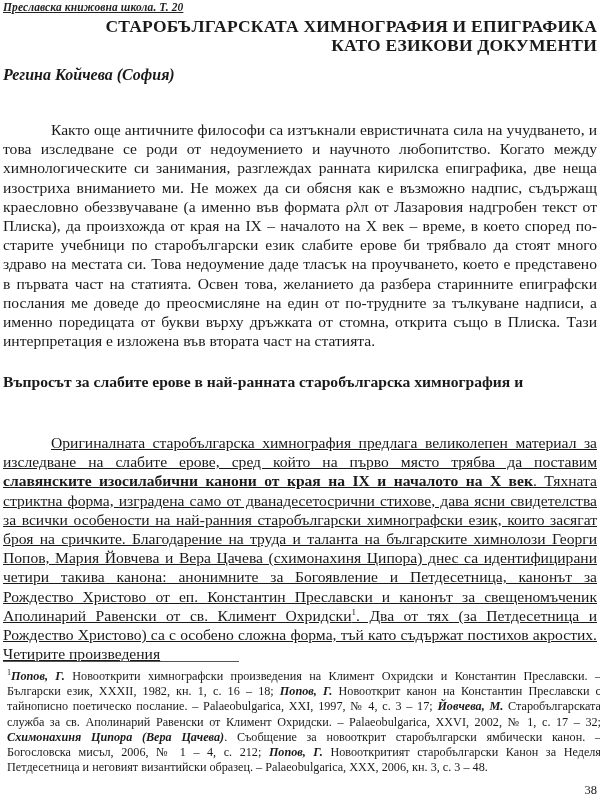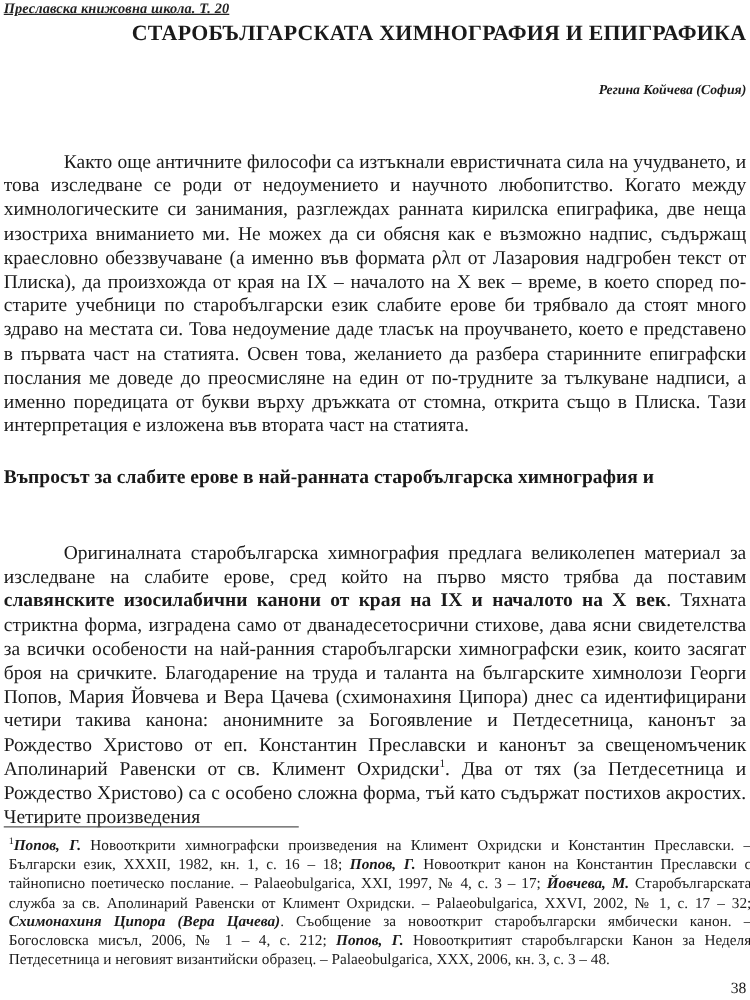--- a/index.html
+++ b/index.html
@@ -42,22 +42,22 @@
       font-size: 17.5px;
       font-weight: bold;
       line-height: 19px;
       letter-spacing: 0.2px;
     }
     .author {
       position: absolute;
       left: 0;
       top: 66px;
       width: 594px;
-      text-align: right;
-      font-size: 11px;
+      text-align: left;
+      font-size: 16px;
       font-weight: bold;
       font-style: italic;
     }
     .para {
       position: absolute;
       left: 0;
       width: 594px;
       font-size: 15.6px;
       line-height: 19.2px;
       text-align: justify;
@@ -68,21 +68,21 @@
     .section-heading {
       position: absolute;
       left: 0;
       top: 372px;
       width: 594px;
       text-align: left;
       font-size: 15.6px;
       font-weight: bold;
       line-height: 19px;
     }
-    .p2 { top: 433px; }
+    .p2 { top: 433px; text-decoration: underline; }
     .bold { font-weight: bold; }
     sup.fnref {
       font-size: 9px;
       line-height: 0;
       vertical-align: super;
     }
     .fn-rule {
       position: absolute;
       left: 0;
       top: 661px;
@@ -120,20 +120,21 @@
   </style>
 </head>
 <body>
 
 <div class="page">
 
   <div class="running-head">Преславска книжовна школа. Т. 20</div>
 
   <div class="title">
     <div>СТАРОБЪЛГАРСКАТА ХИМНОГРАФИЯ И ЕПИГРАФИКА</div>
+    <div>КАТО ЕЗИКОВИ ДОКУМЕНТИ</div>
   </div>
 
   <div class="author">Регина Койчева (София)</div>
 
   <p class="para p1"><span>Както още античните философи са изтъкнали евристичната сила на учудването, и това изследване се роди от недоумението и научното любопитство. Когато между химнологическите си занимания, разглеждах ранната кирилска епиграфика, две неща изостриха вниманието ми. Не можех да си обясня как е възможно надпис, съдържащ краесловно обеззвучаване (а именно във формата </span><span>ρλπ</span><span> от Лазаровия надгробен текст от Плиска), да произхожда от края на IX – началото на X век – време, в което според по-старите учебници по старобългарски език слабите ерове би трябвало да стоят много здраво на местата си. Това недоумение даде тласък на проучването, което е представено в първата част на статията. Освен това, желанието да разбера старинните епиграфски послания ме доведе до преосмисляне на един от по-трудните за тълкуване надписи, а именно поредицата от букви върху дръжката от стомна, открита също в Плиска. Тази интерпретация е изложена във втората част на статията.</span></p>
 
   <div class="section-heading">
     <div>Въпросът за слабите ерове в най-ранната старобългарска химнография и</div>
   </div>
 

